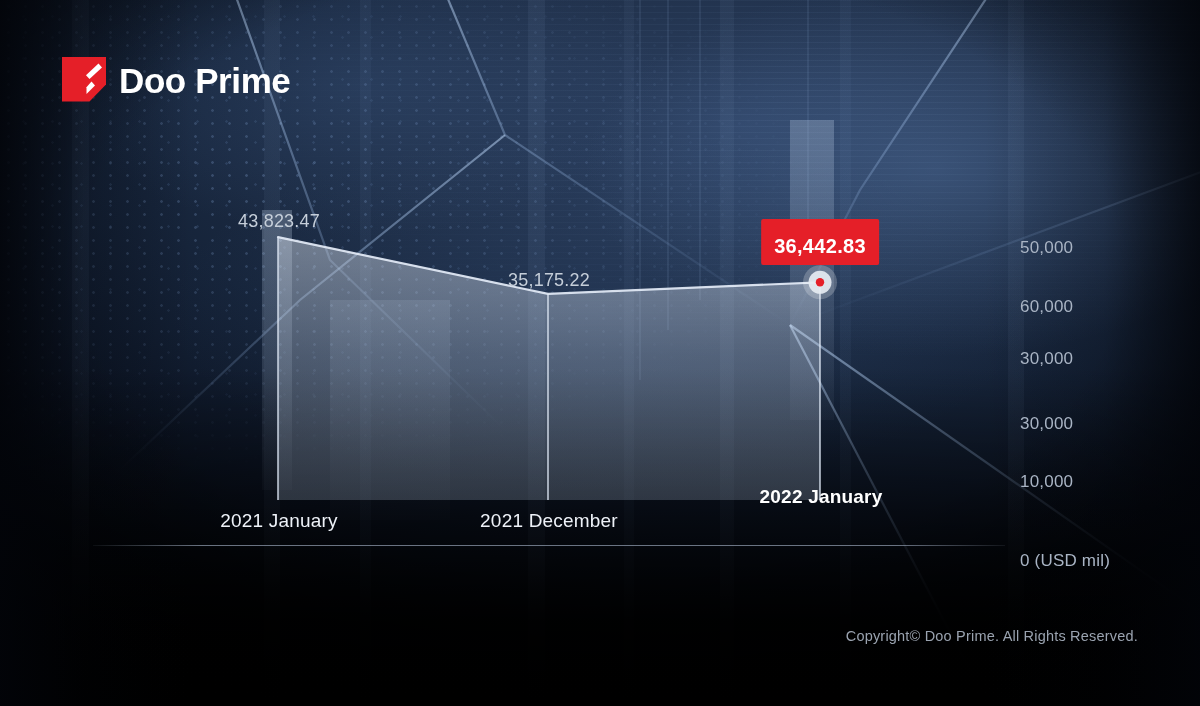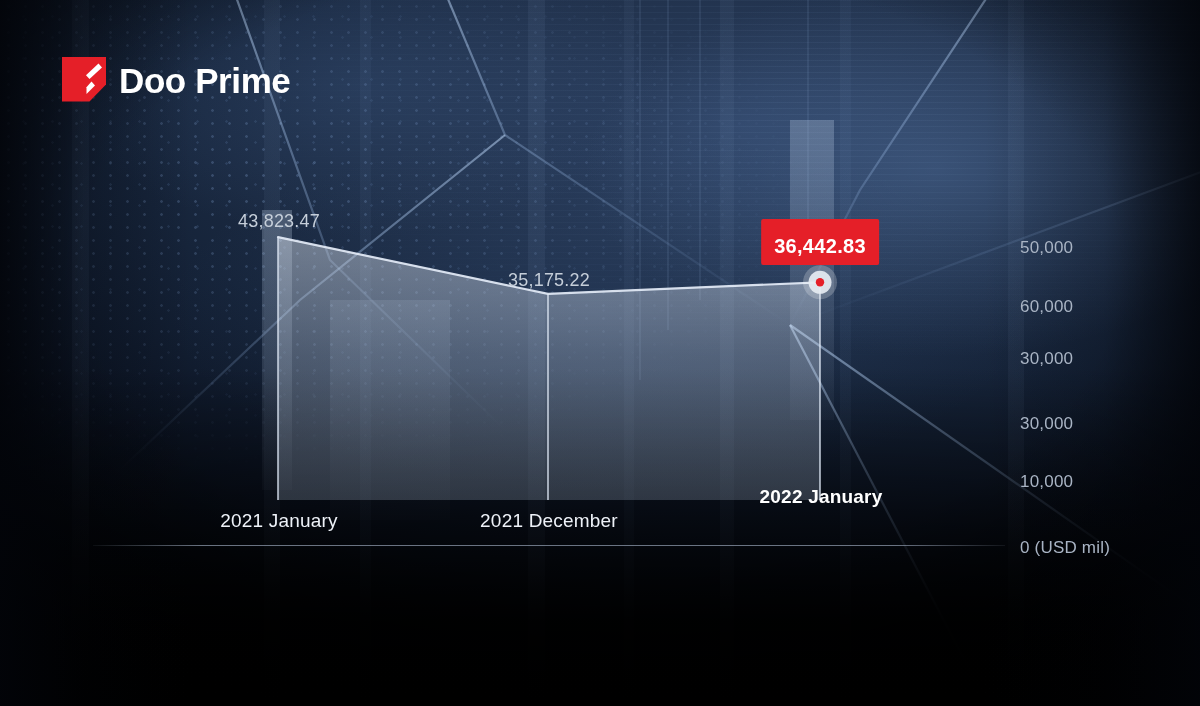--- a/index.html
+++ b/index.html
@@ -215,28 +215,29 @@
         <circle cx="820" cy="282.3" r="11.5" fill="#e6ebf2" fill-opacity=".92"></circle>
         <circle cx="820" cy="282.3" r="4.2" fill="#e51f28"></circle>
       </g>
     </svg>
 
     <div class="axis-label" style="left:1020px; top:198px;">50,000</div>
     <div class="axis-label" style="left:1020px; top:257px;">60,000</div>
     <div class="axis-label" style="left:1020px; top:309px;">30,000</div>
     <div class="axis-label" style="left:1020px; top:374px;">30,000</div>
     <div class="axis-label" style="left:1020px; top:432px;">10,000</div>
-    <div class="axis-label" style="left:1020px; top:498px;">0 (USD mil)</div>
+    <div class="axis-label" style="left:1020px; top:511px;">0 (USD mil)</div>
 
     <div class="pt-label" style="left:279px; top:211px;">43,823.47</div>
     <div class="pt-label" style="left:549px; top:270px;">35,175.22</div>
 
     <div class="callout" style="left:820px; top:219px; background:#e51f28;">36,442.83</div>
 
     <div class="x-label" style="left:279px; top:510px;">2021 January</div>
     <div class="x-label" style="left:549px; top:510px;">2021 December</div>
     <div class="x-label is-current" style="left:821px; top:486px;">2022 January</div>
 
     <div id="bottom-divider"></div>
   </div>
 
+  <div id="footer-copyright">Copyright© Doo Prime. All Rights Reserved.</div>
 
 </div>
 
 </body></html>

